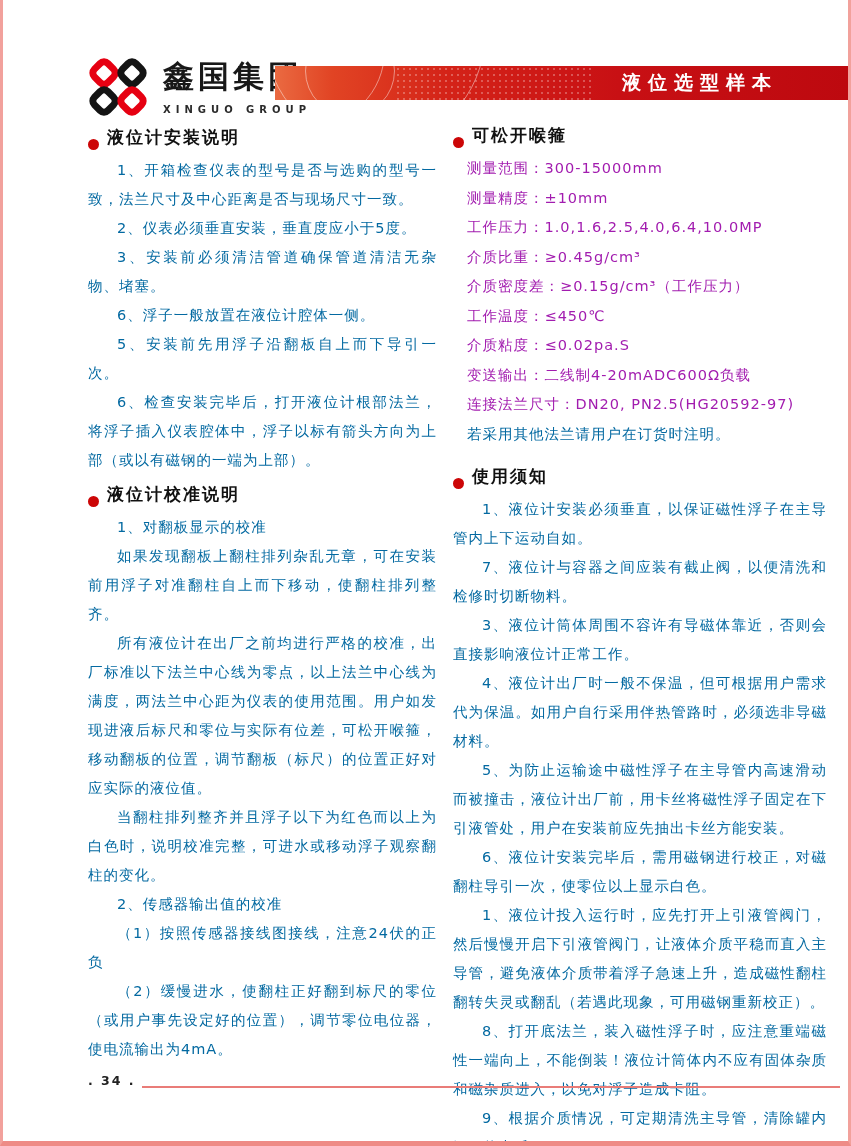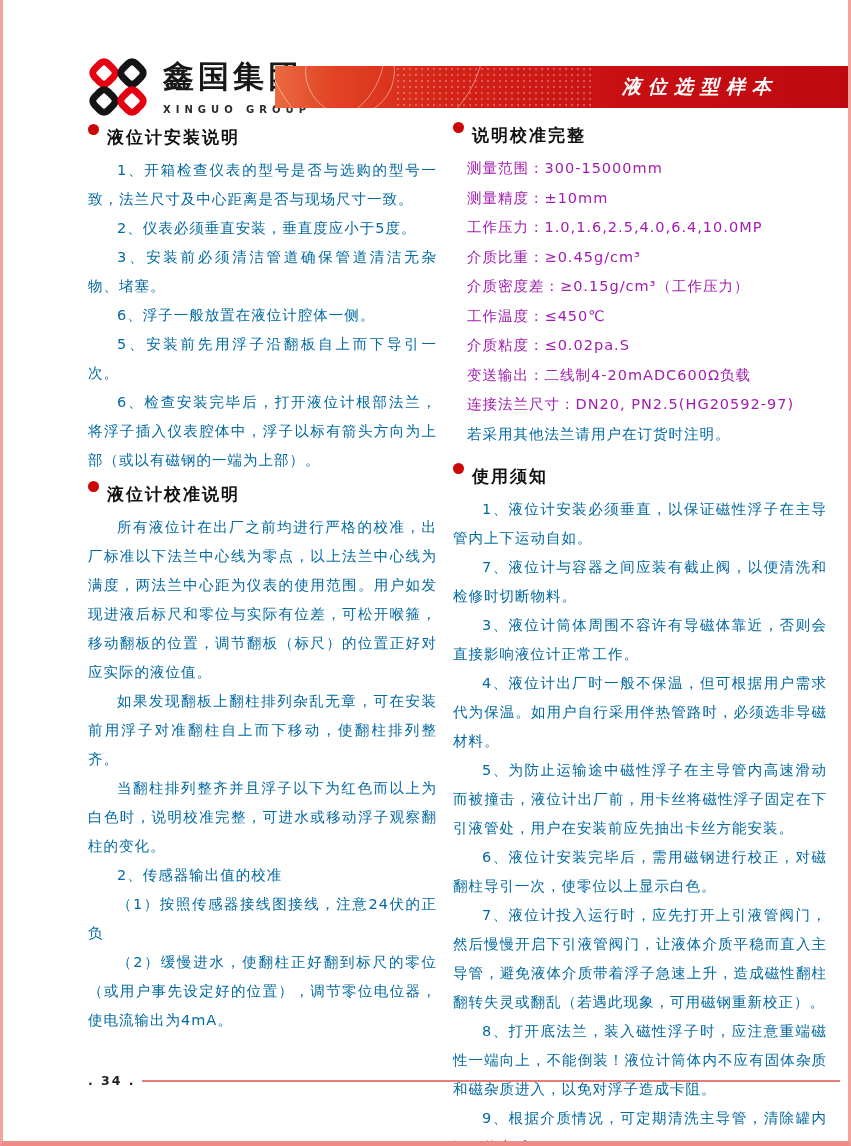--- a/index.html
+++ b/index.html
@@ -17,58 +17,57 @@
   .logo-mark span { position:absolute; width:26px; height:26px; border-radius:9px; transform:rotate(45deg); }
   .ring-tl { left:2px;  top:4px;  border:7px solid #e60012; }
   .ring-tr { left:30px; top:4px;  border:7px solid #141414; }
   .ring-bl { left:2px;  top:32px; border:7px solid #141414; }
   .ring-br { left:30px; top:32px; border:7px solid #e60012; }
   .logo-text { display:flex; flex-direction:column; }
   .logo-cn { font-size:31px; font-weight:bold; color:#181818; letter-spacing:4px; line-height:34px; }
   .logo-en { font-size:10px; font-weight:bold; color:#2a2a2a; letter-spacing:5px; margin-top:11px; }
 
   .banner {
-    position:absolute; left:272px; right:0; top:66px; height:42px;
+    position:absolute; left:272px; right:0; top:66px; height:34px;
     background:linear-gradient(to right,#ea6a41 0%,#e14424 10%,#d42318 30%,#c81014 60%,#bd090f 100%);
     overflow:hidden;
-    font-style:italic;
   }
   .banner .dots {
     position:absolute; left:120px; top:0; width:200px; height:100%; opacity:.5;
     background-image:radial-gradient(circle, rgba(255,255,255,.55) 1px, transparent 1.4px);
     background-size:6px 6px;
   }
   .banner .arc { position:absolute; border:1px solid rgba(255,255,255,.45); border-radius:50%; }
   .arc1 { width:150px; height:150px; left:-40px; top:-90px; }
   .arc2 { width:220px; height:220px; left:-10px; top:-140px; }
   .arc3 { width:90px;  height:90px;  left:30px;  top:-40px; }
   .banner-title {
     position:absolute; right:70px; top:50%; transform:translateY(-50%);
     color:#fff; font-size:19px; font-weight:bold; letter-spacing:7px; white-space:nowrap;
   }
 
   
   .col { position:absolute; color:#3a3a3a; }
   .col-left  { left:85px;  top:118px; width:349px; }
   .col-right { left:450px; top:116px; width:374px; }
-  h2.sec-title { display:flex; align-items:flex-start; font-size:17px; color:#111;
+  h2.sec-title { display:flex; align-items:flex-end; font-size:17px; color:#111;
     font-weight:bold; letter-spacing:2px; margin:6px 0 6px 0; line-height:26px; }
   .bullet { width:11px; height:11px; border-radius:50%; background:#cc0607; display:inline-block; margin-right:8px; flex:0 0 auto; }
   .paras p, .spec-note {
     font-size:14.5px; line-height:29px; text-align:justify; letter-spacing:1px;
     text-indent:2em; color:#0369a1;
   }
   .specs { padding-left:14px; }
   .specs p { font-size:14.5px; line-height:29.5px; letter-spacing:1px; color:#a21caf; text-indent:0; }
   .spec-note { text-indent:0; padding-left:14px; }
   .col-right .sec-usage { margin-top:14px; }
   .col-left .sec-cal { margin-top:4px; }
 
   
-  .footer { position:absolute; left:85px; right:8px; top:1073px; display:flex; align-items:center; }
+  .footer { position:absolute; left:85px; right:8px; top:1073px; display:flex; align-items:flex-end; }
   .page-num { font-size:12.5px; font-weight:bold; color:#222; letter-spacing:2px; white-space:nowrap; }
   .footer-line { flex:1; height:2px; background:#e97c78; margin-left:6px; }
 </style>
 </head>
 <body>
 
 <div class="page">
 
   <div class="logo">
     <div class="logo-mark">
@@ -106,35 +105,36 @@
           <p>6、检查安装完毕后，打开液位计根部法兰，将浮子插入仪表腔体中，浮子以标有箭头方向为上部（或以有磁钢的一端为上部）。</p>
         </div>
     </section>
 
     <section class="sec-cal">
       <h2 class="sec-title">
         <span class="bullet"></span>
         <span>液位计校准说明</span>
       </h2>
       <div class="paras">
+          <p>1、对翻板显示的校准</p>
+          <p>如果发现翻板上翻柱排列杂乱无章，可在安装前用浮子对准翻柱自上而下移动，使翻柱排列整齐。</p>
           <p>所有液位计在出厂之前均进行严格的校准，出厂标准以下法兰中心线为零点，以上法兰中心线为满度，两法兰中心距为仪表的使用范围。用户如发现进液后标尺和零位与实际有位差，可松开喉箍，移动翻板的位置，调节翻板（标尺）的位置正好对应实际的液位值。</p>
-          <p>如果发现翻板上翻柱排列杂乱无章，可在安装前用浮子对准翻柱自上而下移动，使翻柱排列整齐。</p>
           <p>当翻柱排列整齐并且浮子以下为红色而以上为白色时，说明校准完整，可进水或移动浮子观察翻柱的变化。</p>
           <p>2、传感器输出值的校准</p>
           <p>（1）按照传感器接线图接线，注意24伏的正负</p>
           <p>（2）缓慢进水，使翻柱正好翻到标尺的零位（或用户事先设定好的位置），调节零位电位器，使电流输出为4mA。</p>
         </div>
     </section>
   </div>
 
   <div class="col col-right">
     <section>
       <h2 class="sec-title">
         <span class="bullet"></span>
-        <span>说明校准完整</span>
+        <span>可松开喉箍</span>
       </h2>
       <div class="specs">
           <p><span class="spec-label">测量范围：</span><span class="spec-value">300-15000mm</span></p>
           <p><span class="spec-label">测量精度：</span><span class="spec-value">±10mm</span></p>
           <p><span class="spec-label">工作压力：</span><span class="spec-value">1.0,1.6,2.5,4.0,6.4,10.0MP</span></p>
           <p><span class="spec-label">介质比重：</span><span class="spec-value">≥0.45g/cm³</span></p>
           <p><span class="spec-label">介质密度差：</span><span class="spec-value">≥0.15g/cm³（工作压力）</span></p>
           <p><span class="spec-label">工作温度：</span><span class="spec-value">≤450℃</span></p>
           <p><span class="spec-label">介质粘度：</span><span class="spec-value">≤0.02pa.S</span></p>
           <p><span class="spec-label">变送输出：</span><span class="spec-value">二线制4-20mADC600Ω负载</span></p>
@@ -148,21 +148,21 @@
         <span class="bullet"></span>
         <span>使用须知</span>
       </h2>
       <div class="paras">
           <p>1、液位计安装必须垂直，以保证磁性浮子在主导管内上下运动自如。</p>
           <p>7、液位计与容器之间应装有截止阀，以便清洗和检修时切断物料。</p>
           <p>3、液位计筒体周围不容许有导磁体靠近，否则会直接影响液位计正常工作。</p>
           <p>4、液位计出厂时一般不保温，但可根据用户需求代为保温。如用户自行采用伴热管路时，必须选非导磁材料。</p>
           <p>5、为防止运输途中磁性浮子在主导管内高速滑动而被撞击，液位计出厂前，用卡丝将磁性浮子固定在下引液管处，用户在安装前应先抽出卡丝方能安装。</p>
           <p>6、液位计安装完毕后，需用磁钢进行校正，对磁翻柱导引一次，使零位以上显示白色。</p>
-          <p>7、液位计投入运行时，应先打开上引液管阀门，然后慢慢开启下引液管阀门，让液体介质平稳而直入主导管，避免液体介质带着浮子急速上升，造成磁性翻柱翻转失灵或翻乱（若遇此现象，可用磁钢重新校正）。</p>
+          <p>1、液位计投入运行时，应先打开上引液管阀门，然后慢慢开启下引液管阀门，让液体介质平稳而直入主导管，避免液体介质带着浮子急速上升，造成磁性翻柱翻转失灵或翻乱（若遇此现象，可用磁钢重新校正）。</p>
           <p>8、打开底法兰，装入磁性浮子时，应注意重端磁性一端向上，不能倒装！液位计筒体内不应有固体杂质和磁杂质进入，以免对浮子造成卡阻。</p>
           <p>9、根据介质情况，可定期清洗主导管，清除罐内沉积物杂质。</p>
         </div>
     </section>
   </div>
 
   <div class="footer">
     <span class="page-num">. 34 .</span>
     <span class="footer-line"></span>
   </div>

